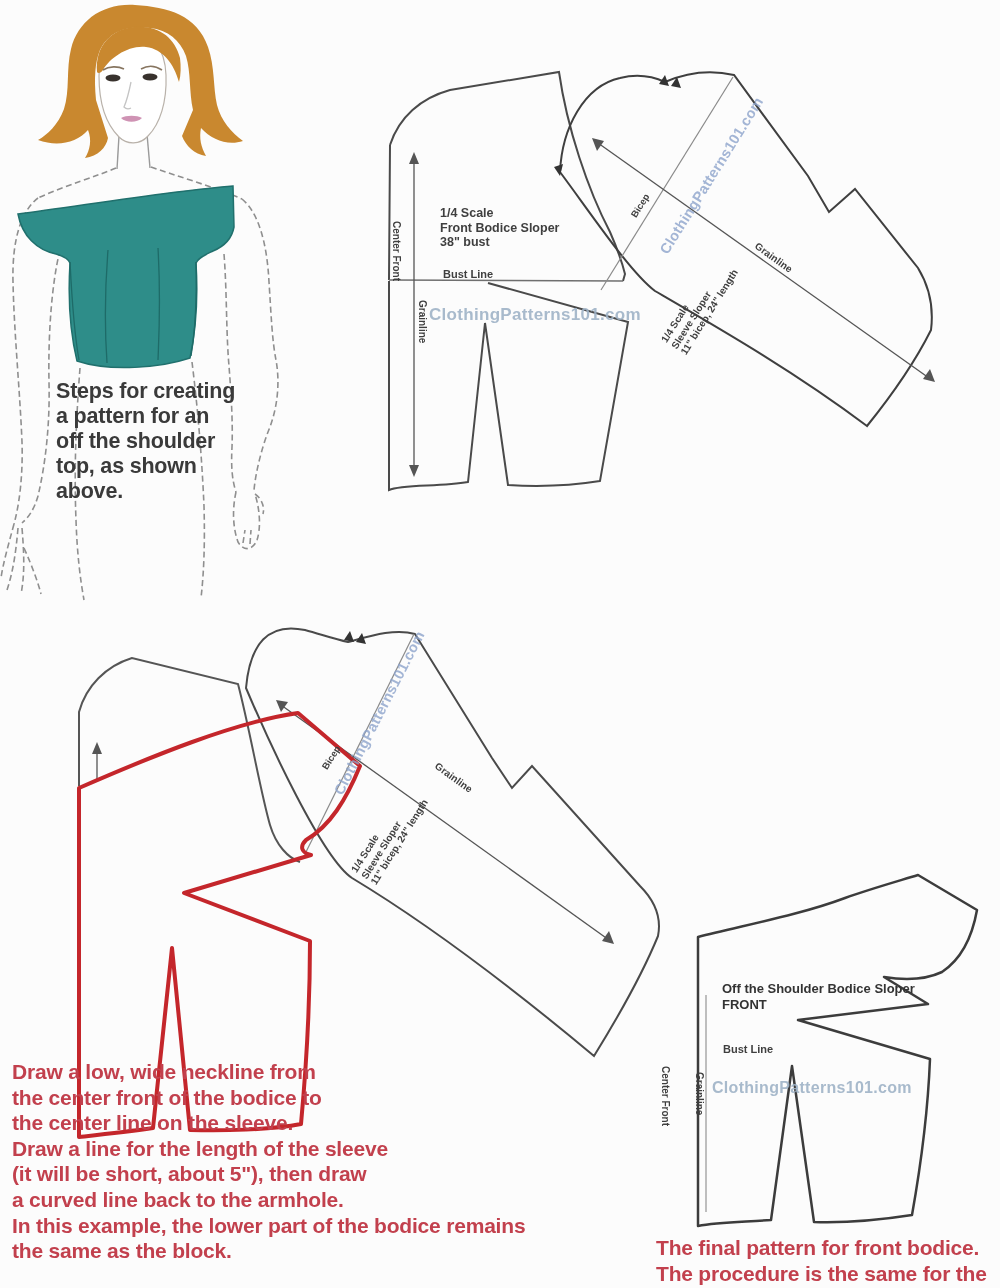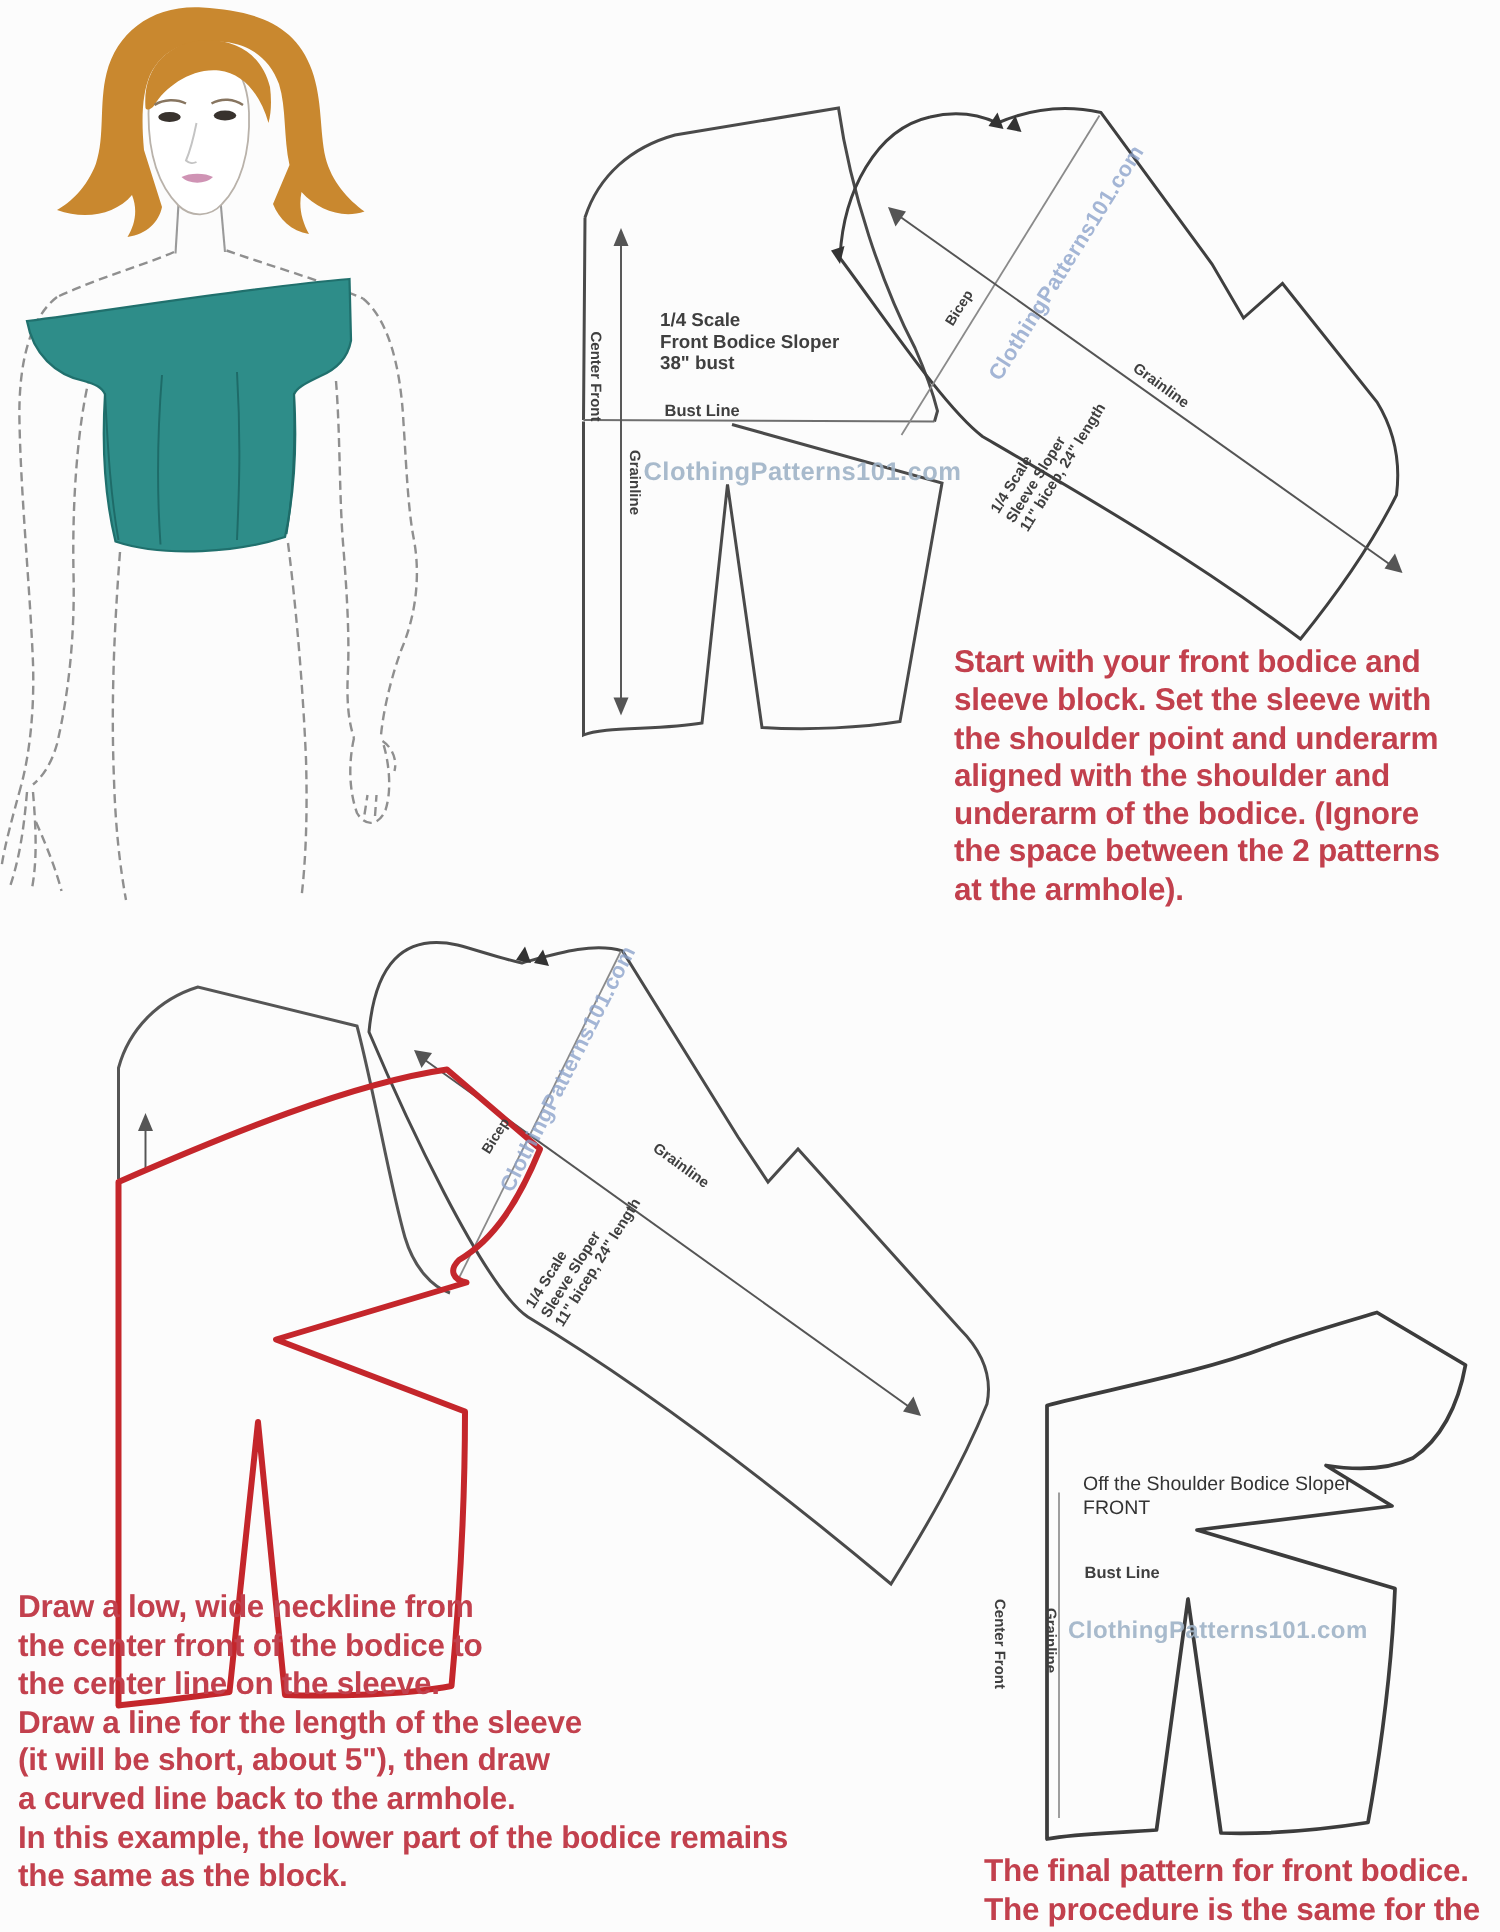--- a/index.html
+++ b/index.html
@@ -15,21 +15,21 @@
   .lbl{position:absolute;font-weight:600;color:#3f3f3f;}
   .lbl-block{font-size:12.5px;line-height:14.5px;white-space:pre-line;}
   .lbl-small{font-size:11px;}
   .lbl-tiny{font-size:10px;}
   .vert{writing-mode:vertical-rl;text-orientation:mixed;}
   .rot{transform-origin:center center;}
   .sleeve-lbl{font-size:10px;line-height:11.5px;white-space:pre-line;font-weight:600;color:#3f3f3f;
               transform:rotate(-58deg);}
   .wm{position:absolute;font-size:17px;font-weight:600;color:rgba(158,178,198,0.9);letter-spacing:0.3px;}
   .wm-rot{font-size:14.5px;color:rgba(140,163,202,0.8);text-align:center;}
-  .title3{font-size:13px;line-height:15.5px;font-weight:400;color:#333;white-space:pre-line;}
+  .title3{font-size:13px;line-height:15.5px;font-weight:700;color:#333;white-space:pre-line;}
 </style>
 </head>
 <body>
 
 <div class="stage">
 
   <svg width="1000" height="1288" viewBox="0 0 1000 1288">
 
     <g>
 
@@ -163,41 +163,39 @@
       <path fill="none" stroke="#3c3c3c" stroke-width="2.5" stroke-linejoin="round" d="M698,937 C740,926 800,915 845,898 C870,889 895,882 918,875
            L977,910 C972,938 960,960 942,972 C925,980 903,980 884,977
            L928,1004 L798,1020 L930,1059
            C928,1110 920,1170 912,1215
            C880,1220 845,1223 814,1222 L792,1066 L771,1220
            C745,1222 718,1222 698,1226 Z"></path>
       <path stroke="#8a8a8a" stroke-width="1.1" d="M706,995 L706,1212" fill="none"></path>
     </g>
   </svg>
 
+  <div class="txt intro">Steps for creating
+a pattern for an
+off the shoulder
+top, as shown
+above.</div>
 
   <div class="lbl lbl-block" style="left:440px;top:206px;">1/4 Scale
 Front Bodice Sloper
 38" bust</div>
   <div class="lbl lbl-small" style="left:443px;top:268px;">Bust Line</div>
   <div class="lbl lbl-tiny vert" style="left:391px;top:221px;">Center Front</div>
   <div class="lbl lbl-tiny vert" style="left:417px;top:300px;">Grainline</div>
   <div class="lbl rot" style="left:627px;top:200px;font-size:9.5px;transform:rotate(-58deg);">Bicep</div>
   <div class="lbl rot" style="left:752px;top:252px;font-size:10px;transform:rotate(36deg);">Grainline</div>
   <div class="sleeve-lbl rot" style="position:absolute;left:650px;top:288px;width:100px;">1/4 Scale
 Sleeve Sloper
 11" bicep, 24" length</div>
   <div class="wm" style="left:429px;top:305px;">ClothingPatterns101.com</div>
   <div class="wm wm-rot rot" style="left:628px;top:181px;width:150px;transform:rotate(-58deg);">ClothingPatterns101.com</div>
-  <div class="txt cap cap1">Start with your front bodice and
-sleeve block. Set the sleeve with
-the shoulder point and underarm
-aligned with the shoulder and
-underarm of the bodice. (Ignore
-the space between the 2 patterns
-at the armhole).</div>
 
   <div class="lbl rot" style="left:318px;top:752px;font-size:9.5px;transform:rotate(-58deg);">Bicep</div>
   <div class="lbl rot" style="left:432px;top:772px;font-size:10px;transform:rotate(36deg);">Grainline</div>
   <div class="sleeve-lbl rot" style="position:absolute;left:340px;top:818px;width:100px;">1/4 Scale
 Sleeve Sloper
 11" bicep, 24" length</div>
   <div class="wm wm-rot rot" style="left:297px;top:719px;width:150px;transform:rotate(-63deg);">ClothingPatterns101.com</div>
   <div class="txt cap cap2">Draw a low, wide neckline from
 the center front of the bodice to
 the center line on the sleeve.

